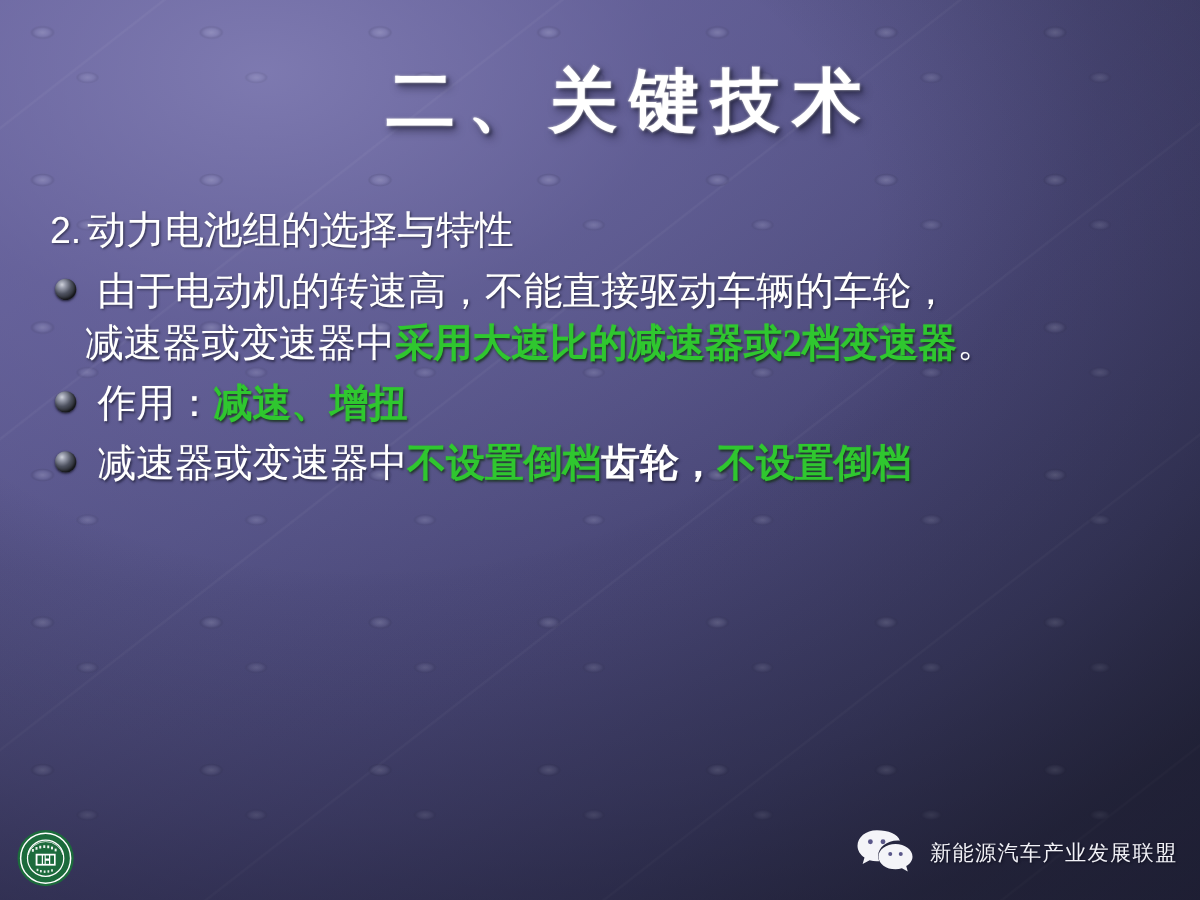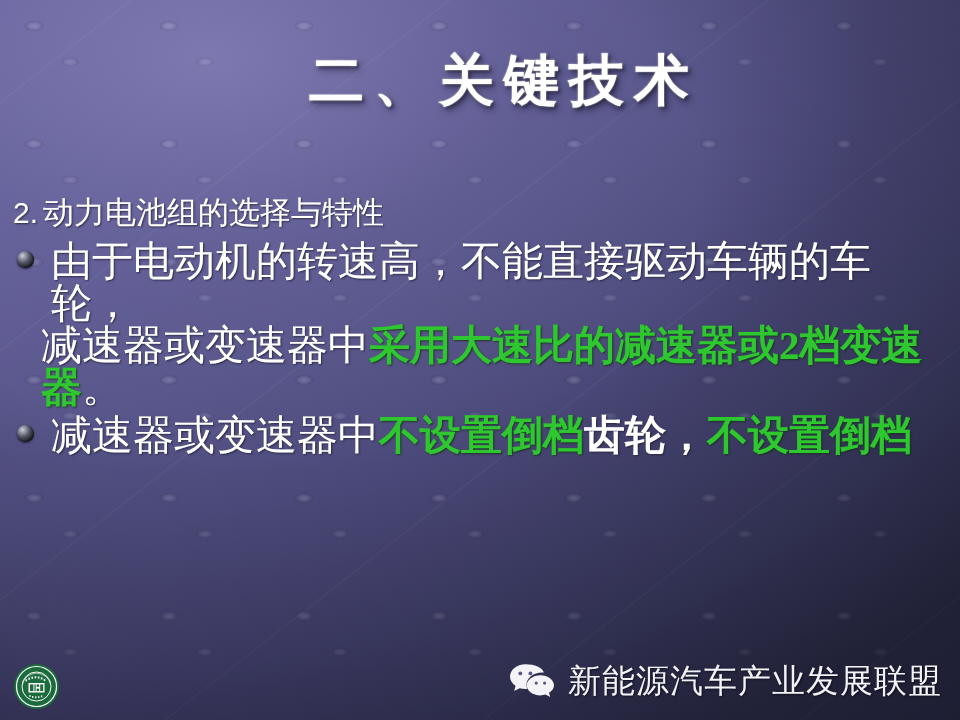--- a/index.html
+++ b/index.html
@@ -79,24 +79,23 @@
       0 0 2px rgba(255,255,255,0.85),
       2px 2px 3px rgba(30,30,55,0.75),
       3px 4px 7px rgba(20,20,40,0.55);
     font-family: "DejaVu Serif", "Liberation Serif", serif;
     padding-left: 24px;
   }
 
   
   #body-block {
     position: absolute;
-    left: 13px;
+    left: 40px;
     top: 163px;
     width: 910px;
-    margin-top: 29px;
   }
   .num-line {
     color: #ffffff;
     font-size: 31px;
     line-height: 42px;
     white-space: nowrap;
     text-shadow: 1px 1px 2px rgba(25,25,48,0.75), 0 0 1px rgba(255,255,255,0.35);
   }
   .num-line .marker {
     font-family: "Liberation Sans", sans-serif;
@@ -115,21 +114,21 @@
     top: 11px;
     width: 17px;
     height: 17px;
     border-radius: 50%;
     background:
       radial-gradient(circle at 33% 28%, #cfd2da 0%, #9b9fae 16%, #4e5260 44%, #27292f 72%, #17181d 100%);
     box-shadow: 0 1px 2px rgba(15,15,30,0.8), inset -1px -1px 2px rgba(0,0,0,0.5);
   }
   .bullet-text {
     color: #ffffff;
-    font-size: 41px;
+    font-size: 31px;
     line-height: 42px;
     text-shadow: 1px 1px 2px rgba(25,25,48,0.75), 0 0 1px rgba(255,255,255,0.3);
   }
   .bullet-text .grn {
     color: #2fc72f;
     font-weight: bold;
     text-shadow: 1px 1px 2px rgba(20,45,20,0.8), 0 0 1px rgba(60,220,60,0.5);
   }
   .bullet-text .wht-b {
     color: #ffffff;
@@ -149,21 +148,21 @@
   #wechat-footer {
     position: absolute;
     right: 18px;
     bottom: 16px;
     display: flex;
     align-items: center;
     gap: 12px;
   }
   #wechat-label {
     color: #f2f2f7;
-    font-size: 33px;
+    font-size: 17px;
     letter-spacing: 1px;
     font-family: "DejaVu Sans", "Liberation Sans", sans-serif;
     text-shadow: 1px 1px 2px rgba(12,12,28,0.85);
     white-space: nowrap;
   }
 
   
   #emblem {
     position: absolute;
     left: 13px;
@@ -194,20 +193,26 @@
     <div class="bullet-row">
       <span class="bullet-dot"></span>
       <div class="bullet-text">
         <span>由于电动机的转速高，不能直接驱动车辆的车轮，</span>
         <span class="cont">
           <span>减速器或变速器中</span><span class="grn">采用大速比的减速器或2档变速器</span><span>。</span>
         </span>
       </div>
     </div>
 
+    <div class="bullet-row">
+      <span class="bullet-dot"></span>
+      <div class="bullet-text">
+        <span>作用：</span><span class="grn">减速、增扭</span>
+      </div>
+    </div>
 
     <div class="bullet-row">
       <span class="bullet-dot"></span>
       <div class="bullet-text">
         <span>减速器或变速器中</span><span class="grn">不设置倒档</span><span class="wht-b">齿轮，</span><span class="grn">不设置倒档</span>
       </div>
     </div>
 
   </div>
 

